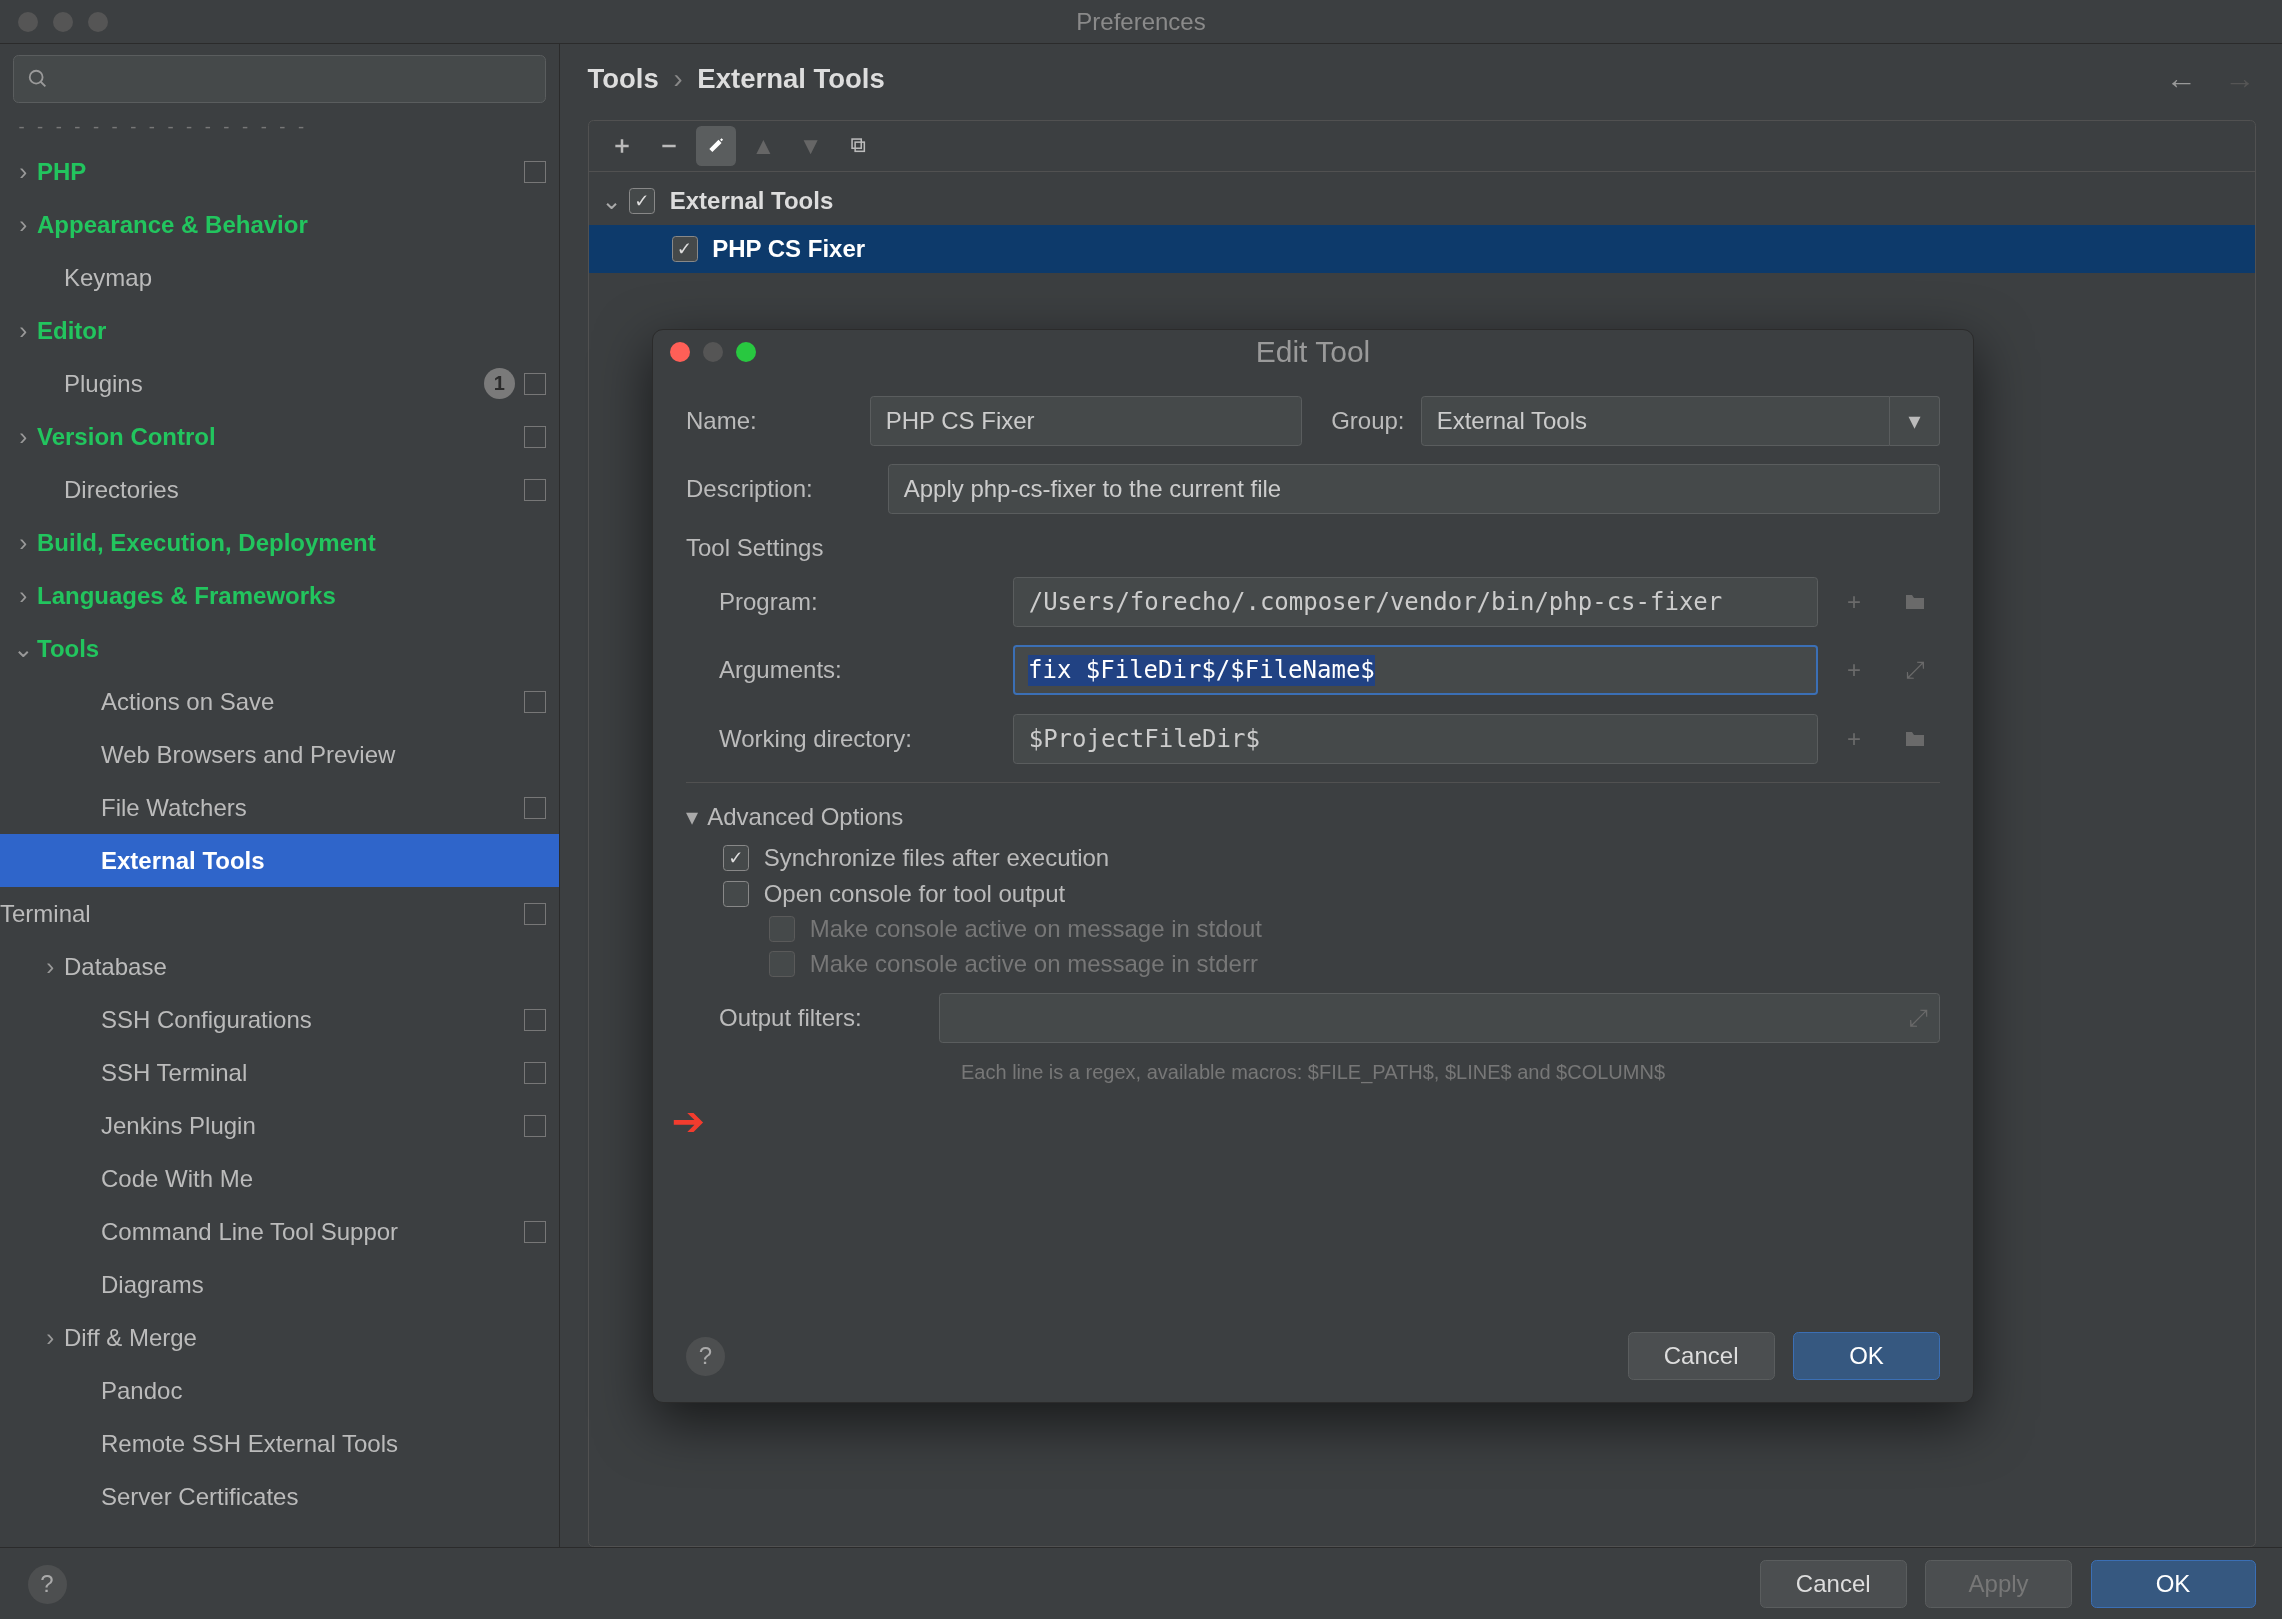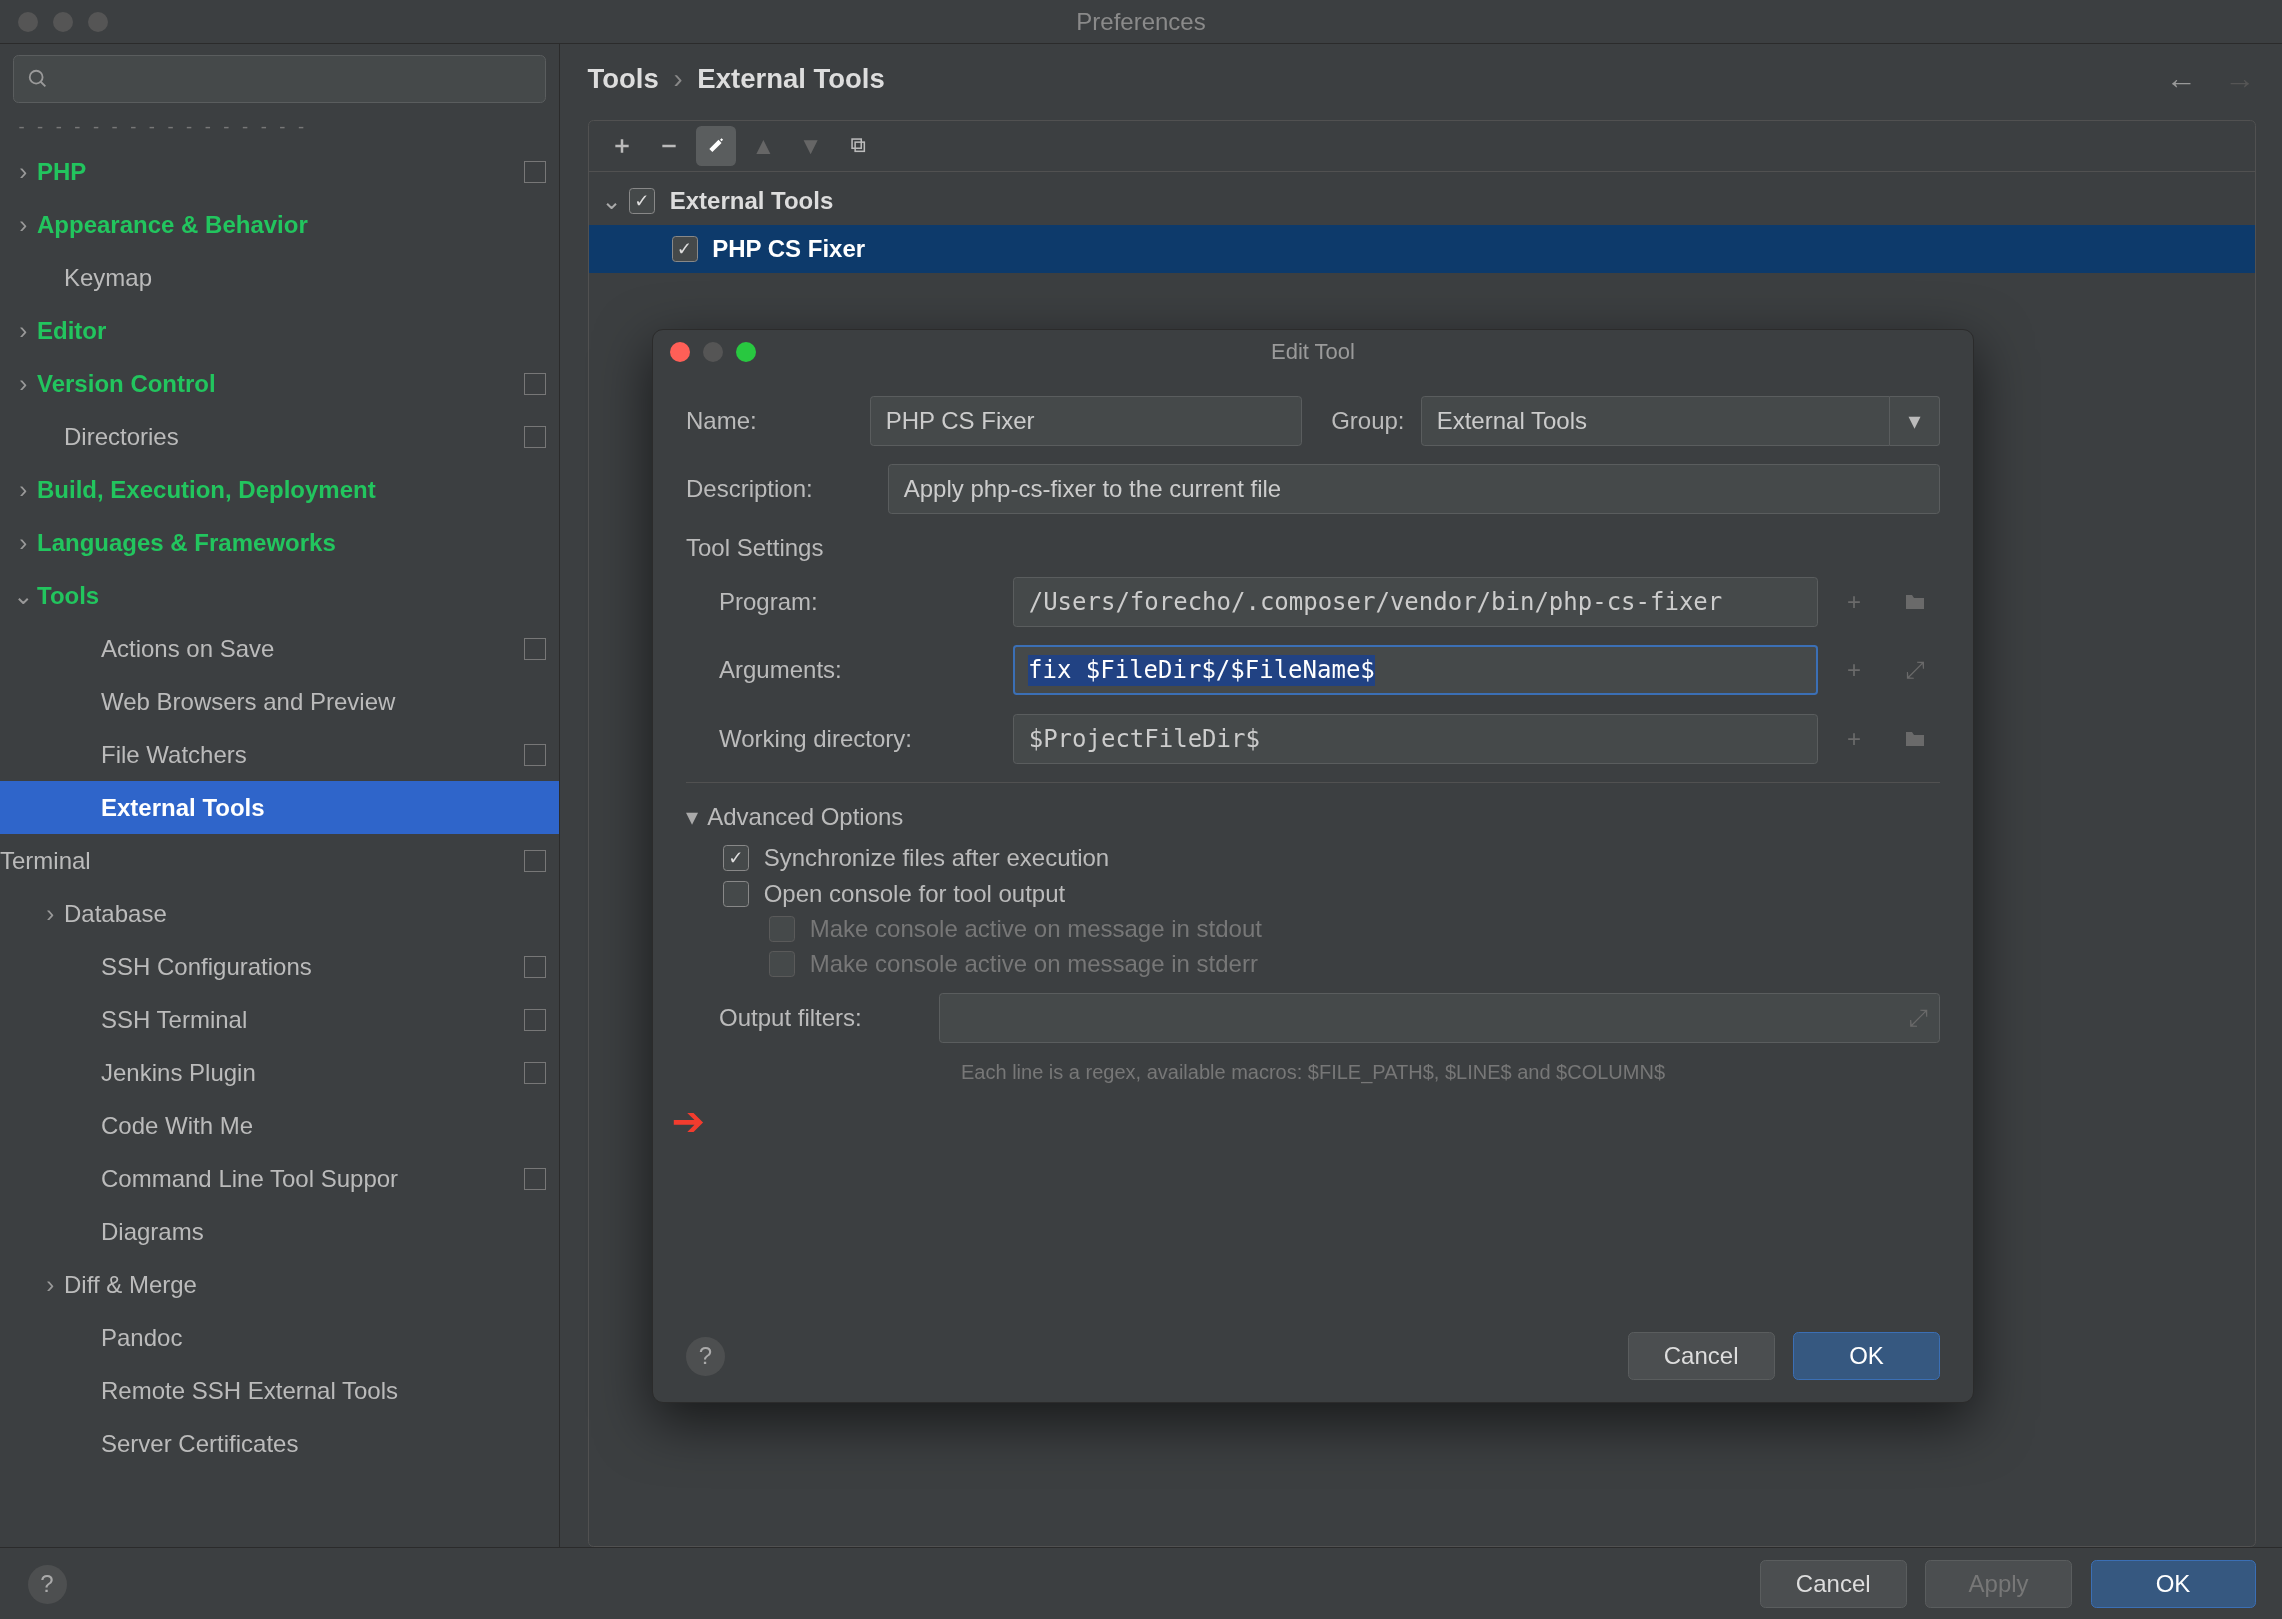--- a/index.html
+++ b/index.html
@@ -173,21 +173,21 @@
     position: relative;
   }
   .dtl-lights { display: flex; gap: 13px; }
   .dtl { width: 20px; height: 20px; border-radius: 50%; }
   .dtl.red { background: #ff5f57; }
   .dtl.grey { background: #555; }
   .dtl.green { background: #28c840; }
   .dialog-title {
     position: absolute; left: 0; right: 0;
     text-align: center;
-    color: #9a9a9a; font-size: 22px;
+    color: #9a9a9a; font-size: 30px;
     pointer-events: none;
   }
   .dialog-body { padding: 22px 33px 0; flex: 1; }
   .form-row { display: flex; align-items: center; margin-bottom: 18.4px; }
   .form-row .flabel { width: 184px; color: #bbb; }
   .form-row.wide .flabel { width: 294px; }
   .text-input {
     height: 50px;
     background: #45494a;
     border: 0.9px solid #5a5d5e;
@@ -323,20 +323,25 @@
           <span class="caret" style="margin-left: -27.5px;">›</span>
           <span class="label">Appearance &amp; Behavior</span>
         </div>
         <div class="tree-item" style="padding-left: 64px;">
           <span class="label">Keymap</span>
         </div>
         <div class="tree-item bold" style="padding-left: 37px;">
           <span class="caret" style="margin-left: -27.5px;">›</span>
           <span class="label">Editor</span>
         </div>
+        <div class="tree-item" style="padding-left: 64px;">
+          <span class="label">Plugins</span>
+          <span class="badge">1</span>
+          <span class="sq-icon"></span>
+        </div>
         <div class="tree-item bold" style="padding-left: 37px;">
           <span class="caret" style="margin-left: -27.5px;">›</span>
           <span class="label">Version Control</span>
           <span class="sq-icon"></span>
         </div>
         <div class="tree-item" style="padding-left: 64px;">
           <span class="label">Directories</span>
           <span class="sq-icon"></span>
         </div>
         <div class="tree-item bold" style="padding-left: 37px;">

